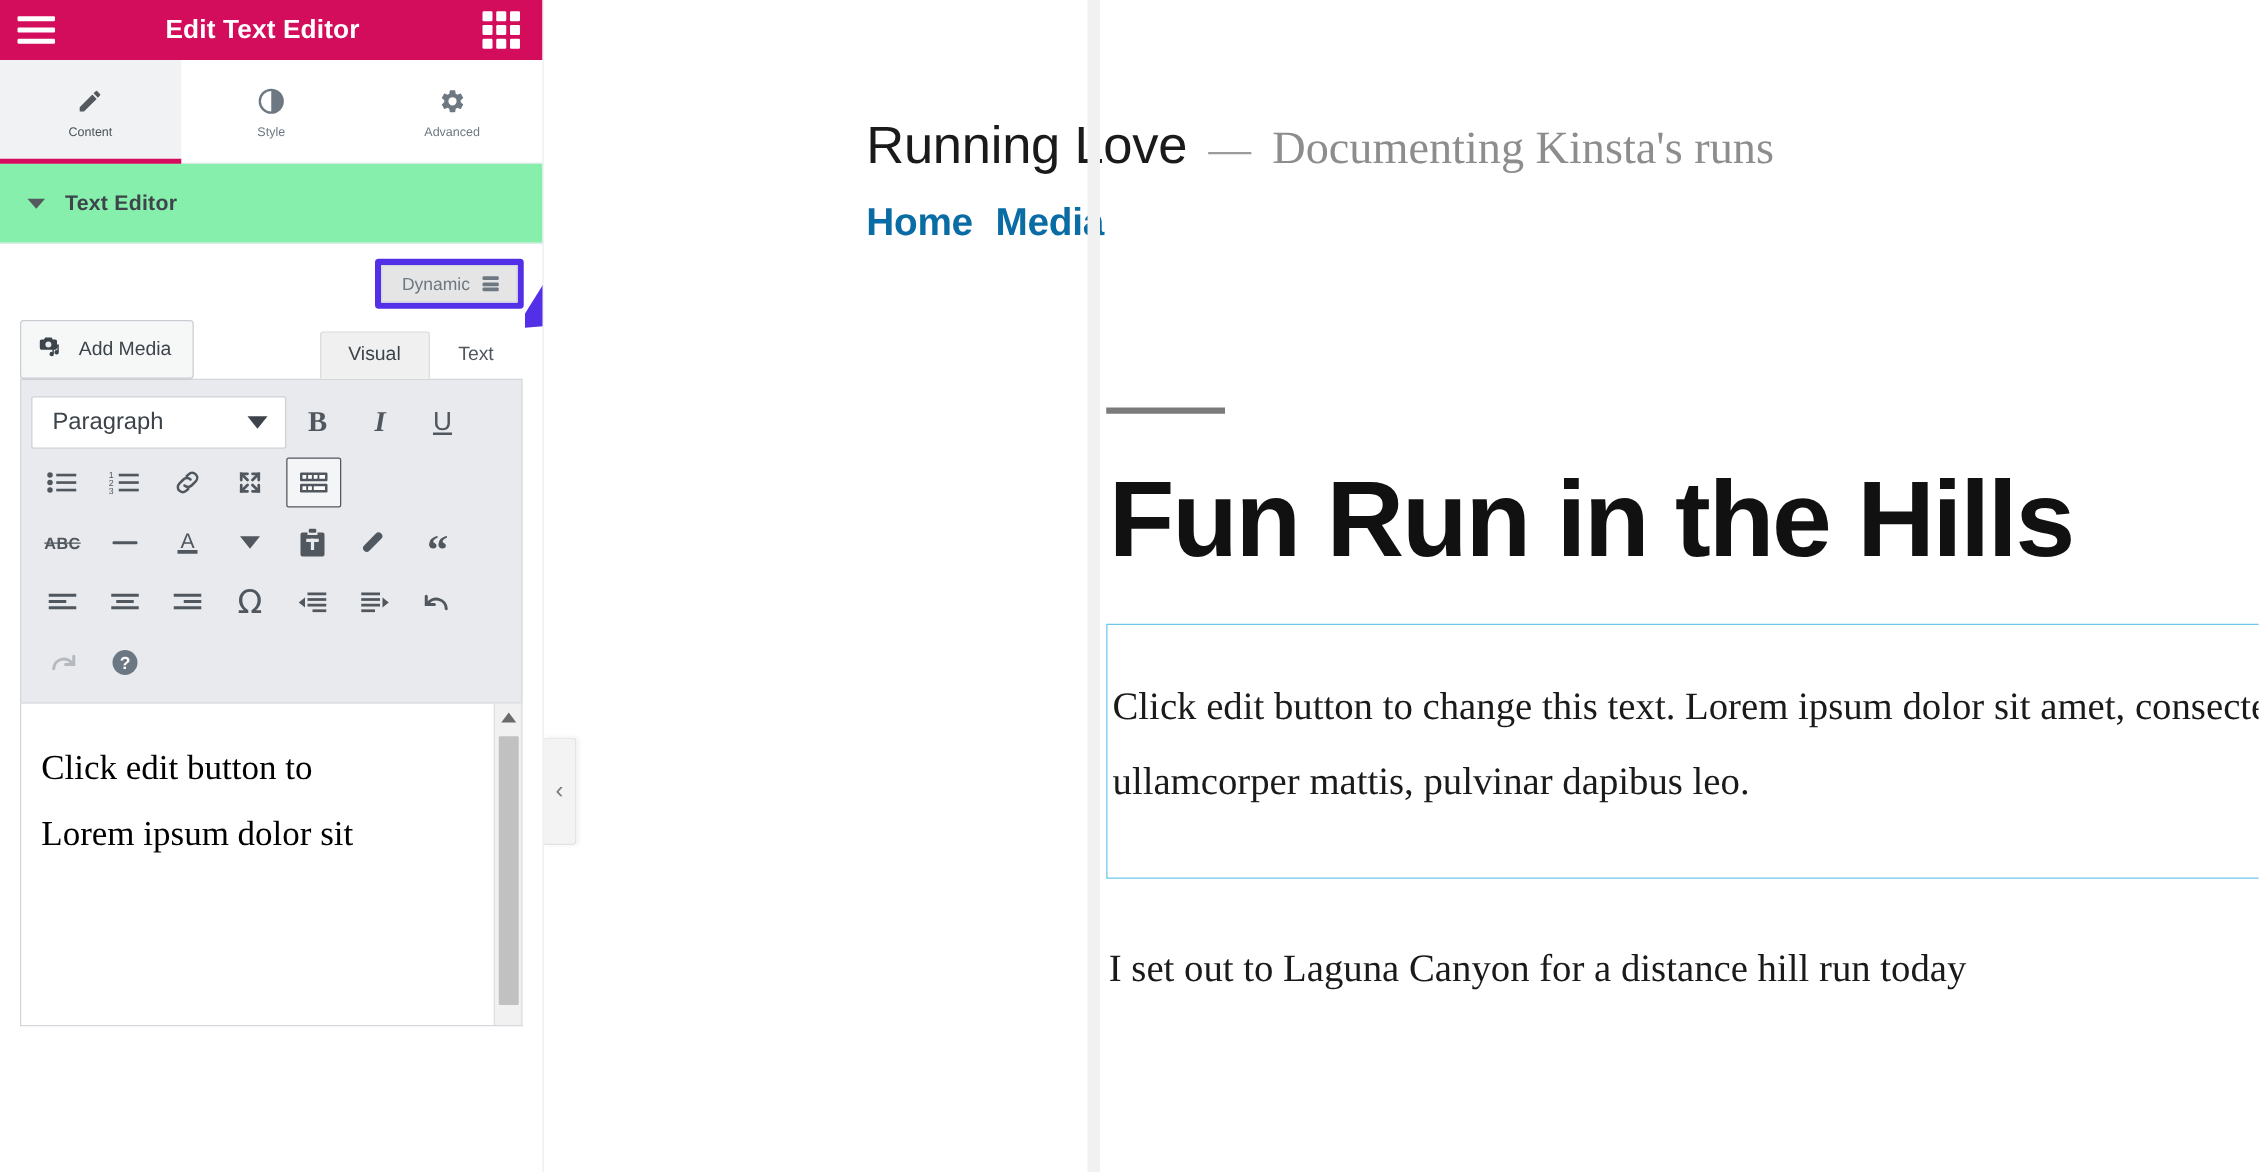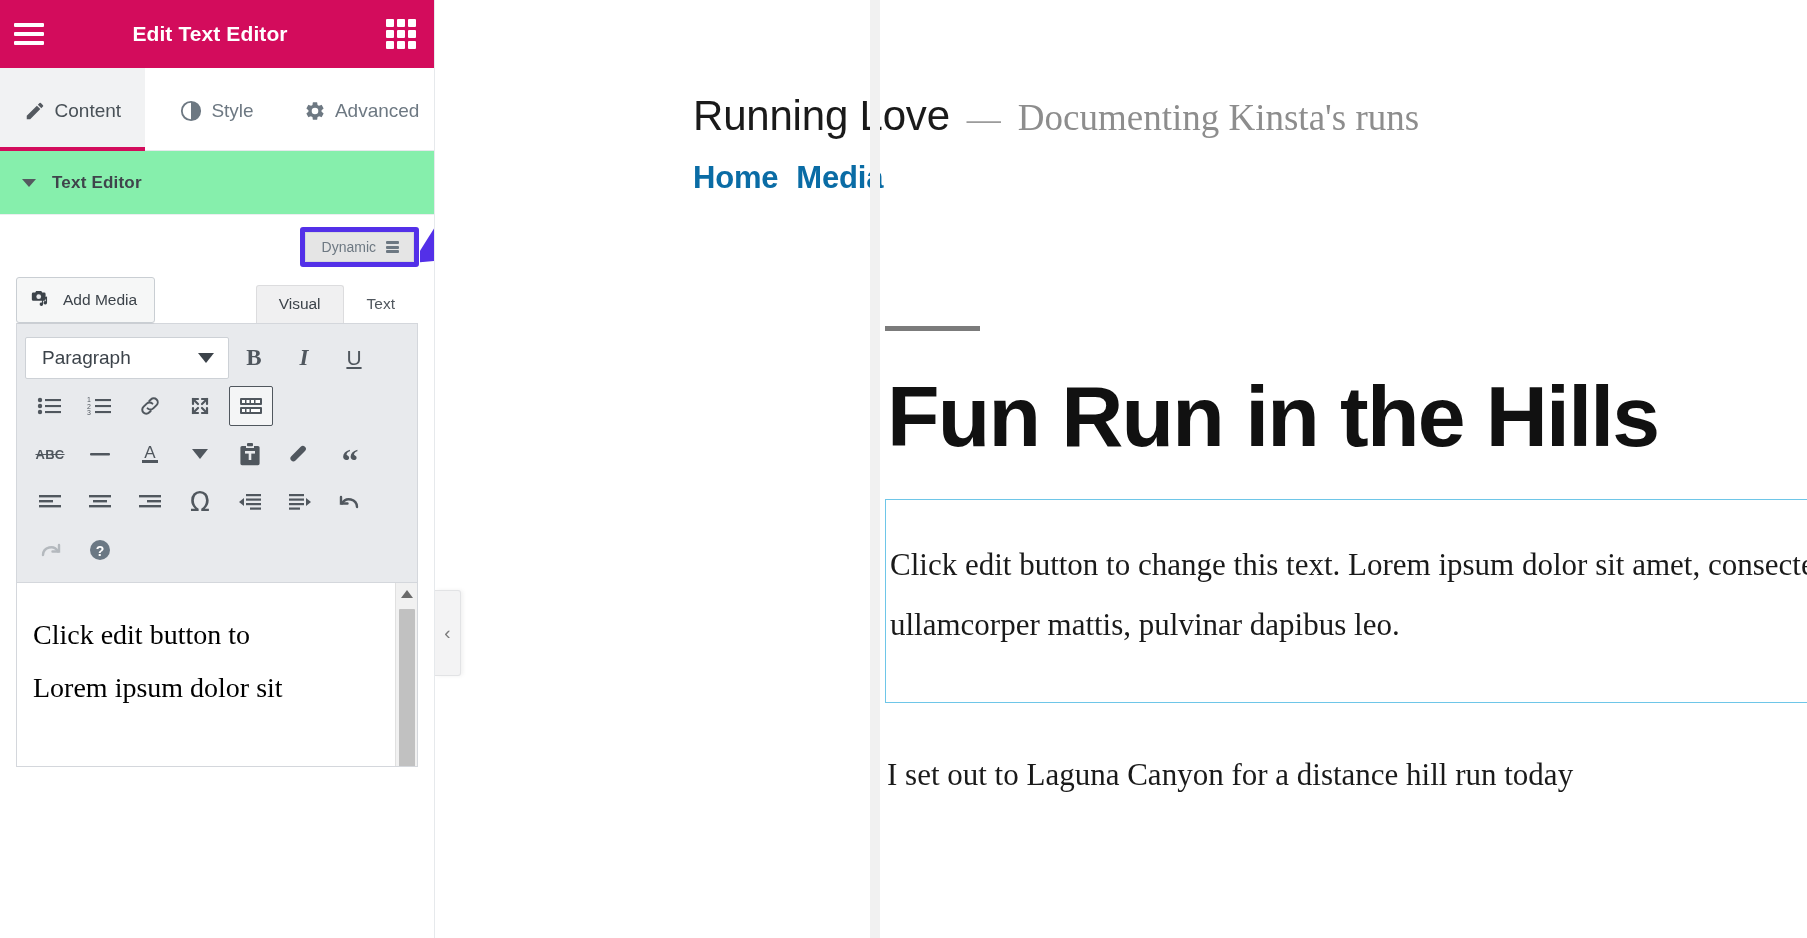--- a/index.html
+++ b/index.html
@@ -14,21 +14,21 @@
   
   .panel {
     width: 435px; height: 938px;
     background: #ffffff;
     position: relative;
     flex: 0 0 435px;
     border-right: 1px solid #e6e9ec;
     overflow: hidden;
   }
   .panel-header {
-    height: 68px; background: #d30c5c;
+    height: 48px; background: #d30c5c;
     display: flex; align-items: center;
     position: relative;
   }
   .hamburger {
     width: 30px; height: 22px;
     margin-left: 14px;
     display: flex; flex-direction: column; justify-content: space-between;
     cursor: pointer;
   }
   .hamburger i { display: block; height: 4px; background: #fff; border-radius: 1px; }
@@ -43,23 +43,23 @@
     display: grid; grid-template-columns: repeat(3,1fr); grid-template-rows: repeat(3,1fr);
     gap: 3px; cursor: pointer;
   }
   .grid-icon span { background: #fff; border-radius: 1px; }
 
   .tabs {
     height: 83px; display: flex; background: #ffffff;
     border-bottom: 1px solid #e6e9ec;
   }
   .tab {
-    flex: 1; display: flex; flex-direction: row;
+    flex: 1; display: flex; flex-direction: column;
     align-items: center; justify-content: center;
-    color: #6d7882; font-size: 19px; gap: 9px;
+    color: #6d7882; font-size: 10px; gap: 9px;
     cursor: pointer; position: relative; padding-top: 4px; text-align: center;
   }
   .tab.active { background: #f1f2f3; color: #495157; }
   .tab.active::after {
     content:""; position: absolute; left: 0; right: 0; bottom: -1px;
     height: 4px; background: #d30c5c;
   }
   .tab .ti { height: 22px; display: flex; align-items: center; }
   .tab svg { display: block; }
 
@@ -135,21 +135,21 @@
   .sel-caret { width:0;height:0;border-left:8px solid transparent;border-right:8px solid transparent;border-top:10px solid #3c434a;}
   .b-ico { font-size: 23px; font-weight: bold; font-family: "Liberation Serif", serif;}
   .i-ico { font-size: 23px; font-style: italic; font-family: "Liberation Serif", serif; font-weight: bold;}
   .u-ico { font-size: 21px; text-decoration: underline; font-family: "Liberation Sans", sans-serif;}
   .abc-ico { font-size: 13px; font-weight: bold; letter-spacing: .3px; text-decoration: line-through; }
   .om-ico { font-size: 26px; font-family: "DejaVu Sans", sans-serif; }
   .quote-ico { font-size: 34px; font-family: "Liberation Serif", serif; font-weight: bold; line-height: 0; padding-top: 13px;}
 
   .mce-content {
     border: 1px solid #d4d7dc; border-top: none;
-    height: 184px; background: #fff;
+    height: 258px; background: #fff;
     padding: 26px 22px 0 16px; position: relative; overflow: hidden;
   }
   .mce-content p {
     font-family: "Liberation Serif", serif;
     font-size: 28px; color: #000; line-height: 1.88;
   }
   .mce-scroll {
     position: absolute; right: 0; top: 0; width: 22px; height: 100%;
     background: #f1f1f1; border-left: 1px solid #e0e0e0;
   }

